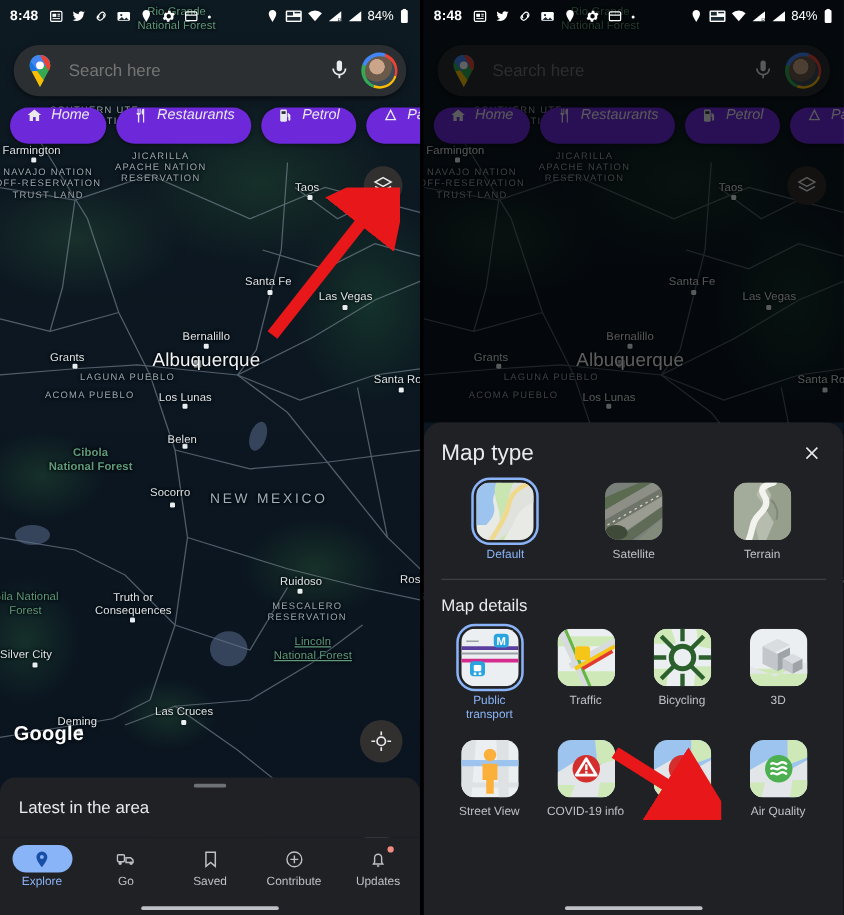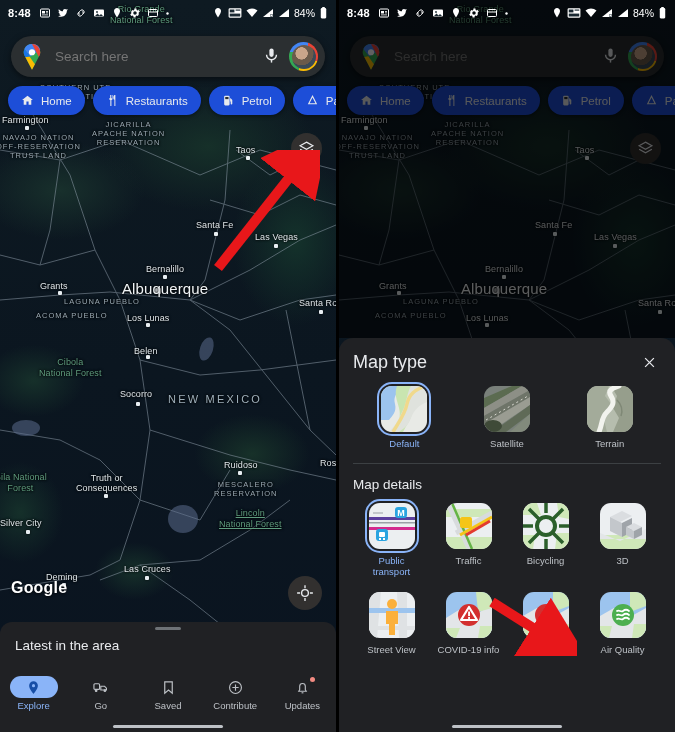--- a/index.html
+++ b/index.html
@@ -75,23 +75,24 @@
     display:flex; align-items:center; justify-content:center;
   }
   .avatar-inner {
     width:24px;height:24px;border-radius:50%;
     background: radial-gradient(circle at 40% 35%, #caa58a 0 28%, #6b5a4a 30% 55%, #3b4a57 57% 100%);
   }
 
   
   .chips { position:absolute; top: 86px; left: 8px; right:0; display:flex; gap:8px; z-index:24; }
   .chip {
-    height: 29px; background:#1d4ed8; border-radius: 16px; display:flex; align-items:center;
+    height: 29px; background:#6d28d9; border-radius: 16px; display:flex; align-items:flex-start;
     gap:7px; padding: 0 13px; color:#e8eaed; font-size:11.5px; white-space:nowrap;
     box-shadow: 0 1px 4px rgba(0,0,0,.45);
+    font-style: italic;
   }
   .chip svg { width:13px; height:13px; flex:none; }
 
   
   .fab {
     position:absolute; border-radius:50%; display:flex; align-items:center; justify-content:center;
     z-index: 22;
   }
   .fab-layers { top: 133px; right: 14px; width: 31px; height: 31px; background:#32302f; }
   .fab-locate { bottom: 122px; right: 14px; width: 34px; height: 34px; background:#32302f; }
@@ -232,21 +233,21 @@
           <div class="map-lbl city" style="left: 196px; top: 220px; white-space: pre;">Santa Fe</div>
           <div class="map-lbl city" style="left: 255px; top: 232px; white-space: pre;">Las Vegas</div>
           <div class="map-lbl city" style="left: 146px; top: 264px; white-space: pre;">Bernalillo</div>
           <div class="map-lbl big" style="left: 122px; top: 280px; white-space: pre;">Albuquerque</div>
           <div class="map-lbl city" style="left: 40px; top: 281px; white-space: pre;">Grants</div>
           <div class="map-lbl res" style="left: 64px; top: 297px; white-space: pre;">LAGUNA PUEBLO</div>
           <div class="map-lbl city" style="left: 299px; top: 298px; white-space: pre;">Santa Rosa</div>
           <div class="map-lbl res" style="left: 36px; top: 311px; white-space: pre;">ACOMA PUEBLO</div>
           <div class="map-lbl city" style="left: 127px; top: 313px; white-space: pre;">Los Lunas</div>
           <div class="map-lbl city" style="left: 134px; top: 346px; white-space: pre;">Belen</div>
-          <div class="map-lbl forest" style="left: 39px; top: 357px; white-space: pre;">Cibola
+          <div class="map-lbl forest" style="left: 39px; top: 357px; white-space: pre; font-weight: bold;">Cibola
 National Forest</div>
           <div class="map-lbl city" style="left: 120px; top: 389px; white-space: pre;">Socorro</div>
           <div class="map-lbl state" style="left: 168px; top: 393px; white-space: pre;">NEW MEXICO</div>
           <div class="map-lbl city" style="left: 224px; top: 460px; white-space: pre;">Ruidoso</div>
           <div class="map-lbl city" style="left: 320px; top: 458px; white-space: pre;">Roswell</div>
           <div class="map-lbl res" style="left: 214px; top: 480px; white-space: pre;">MESCALERO
 RESERVATION</div>
           <div class="map-lbl forest" style="left: -6px; top: 472px; white-space: pre;">Gila National
 Forest</div>
           <div class="map-lbl city" style="left: 76px; top: 473px; white-space: pre; text-align: center;">Truth or

